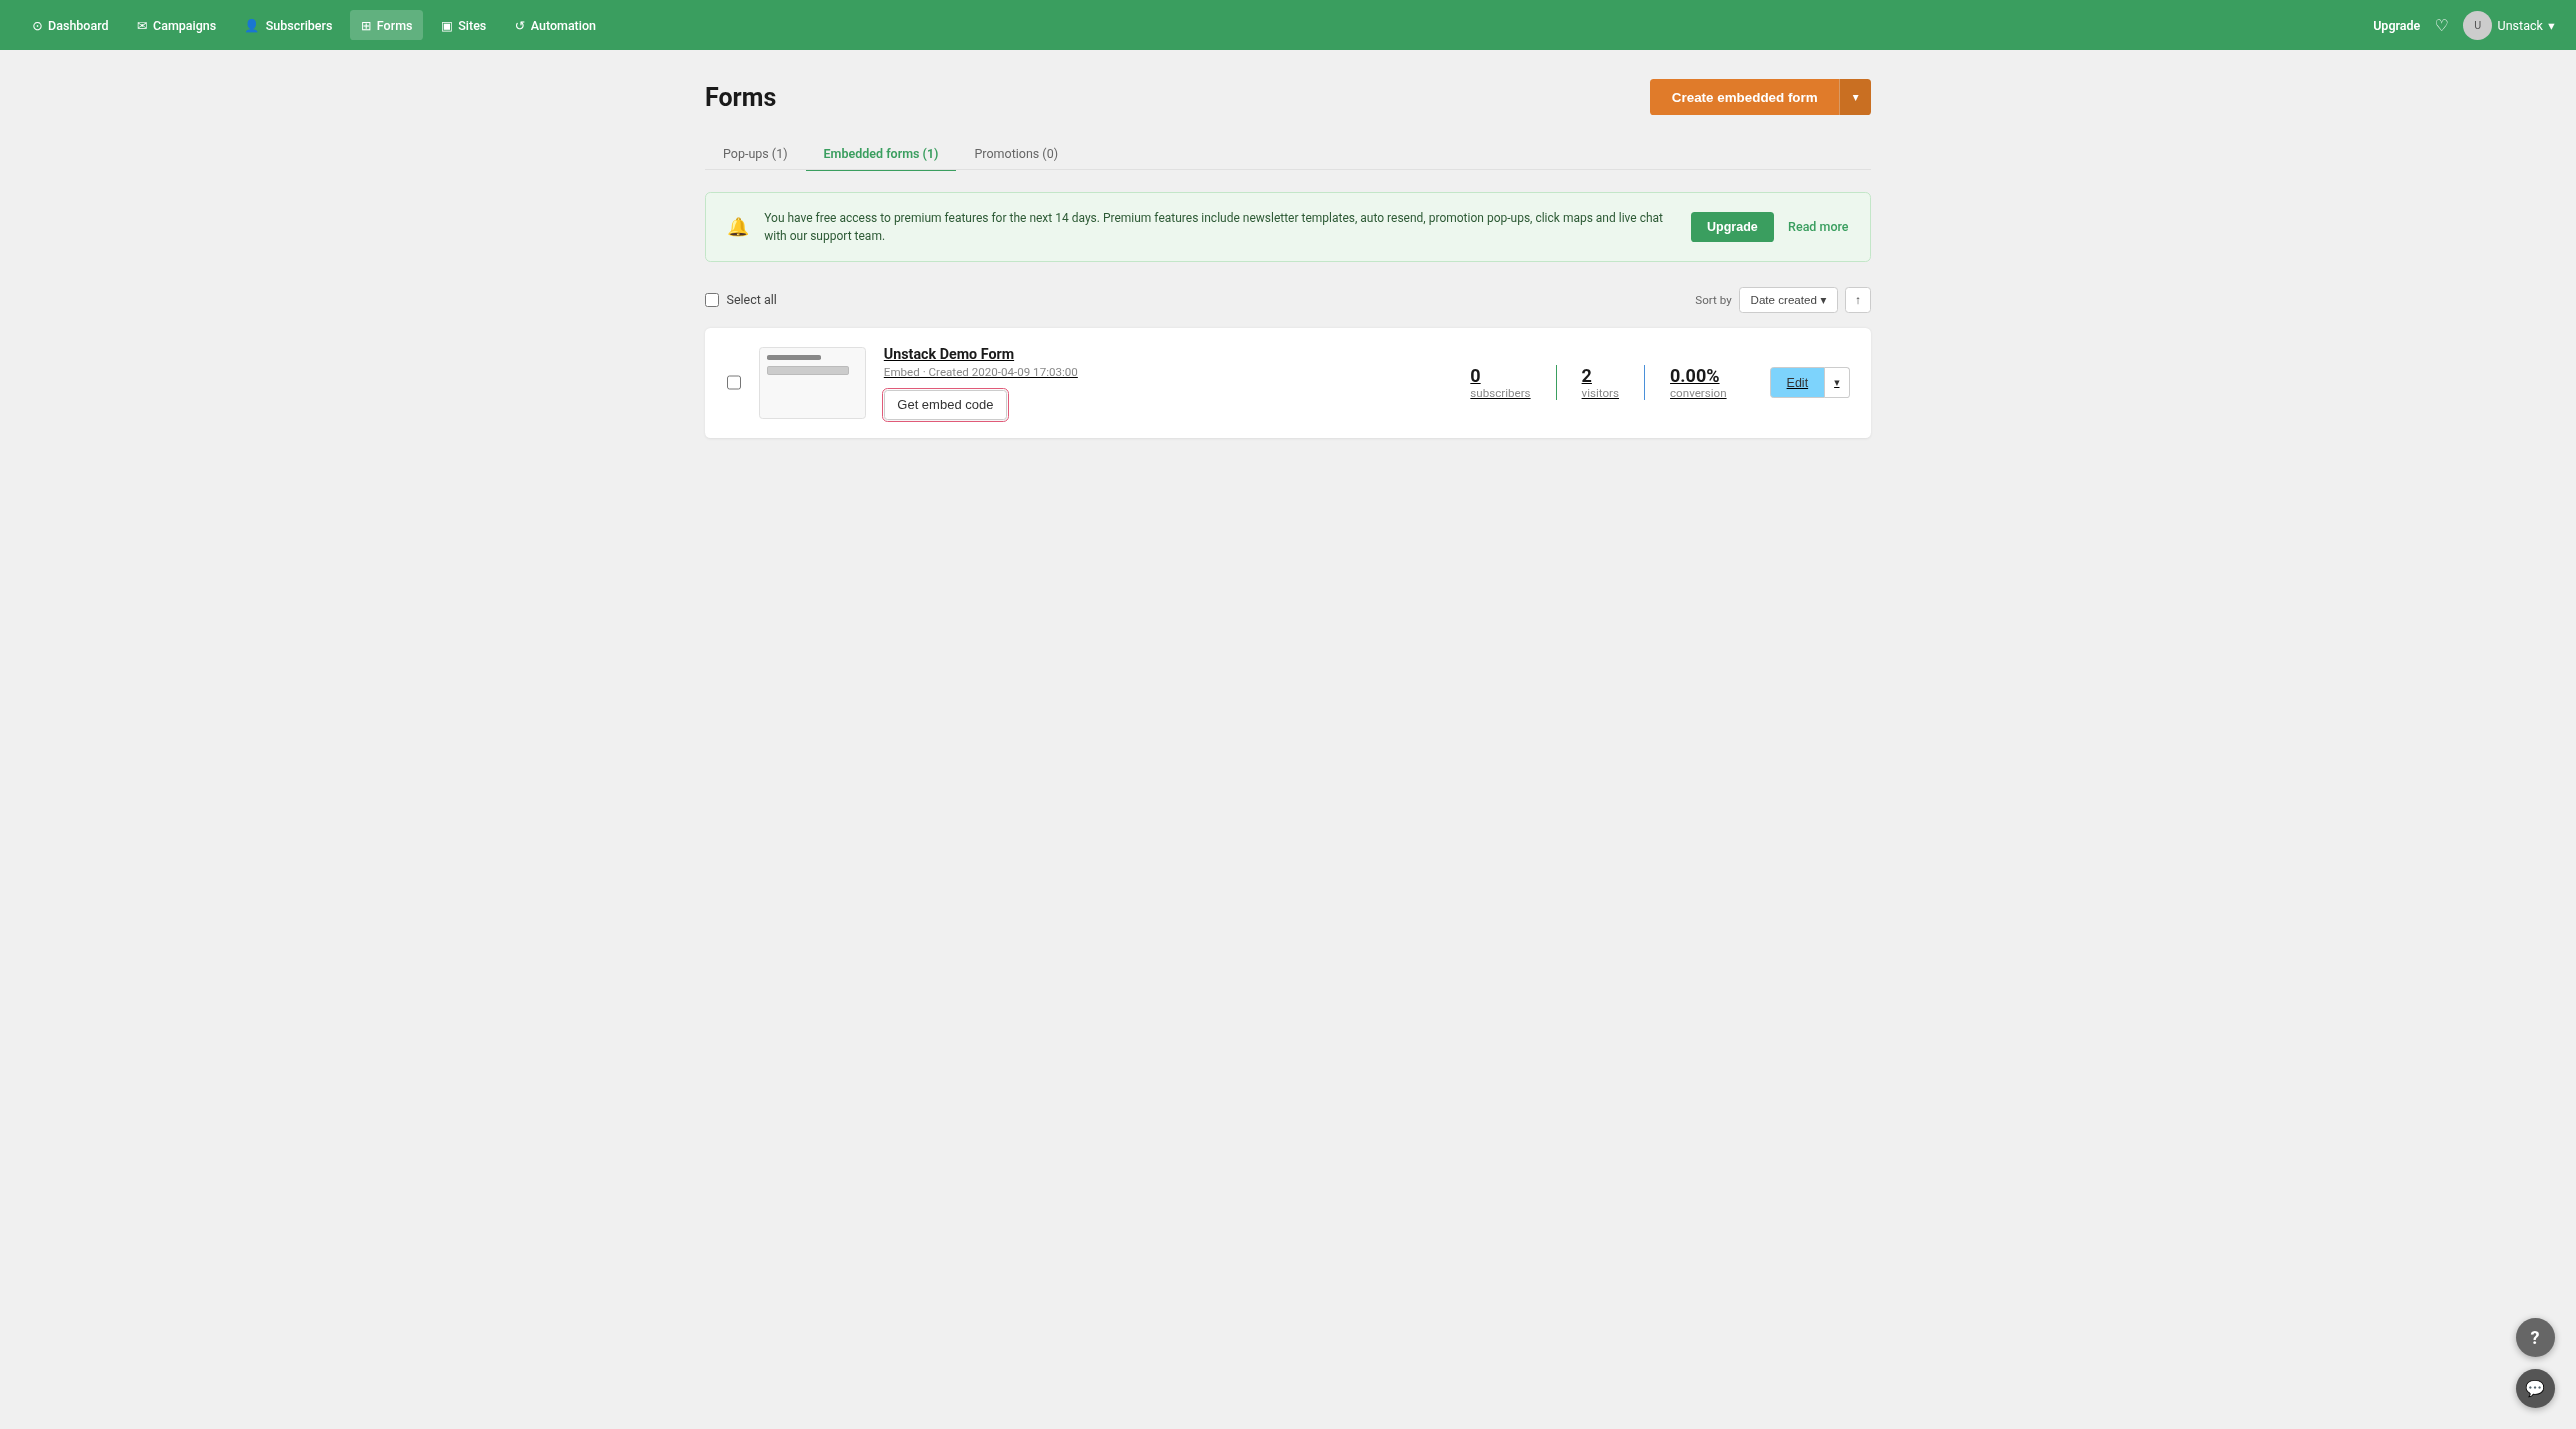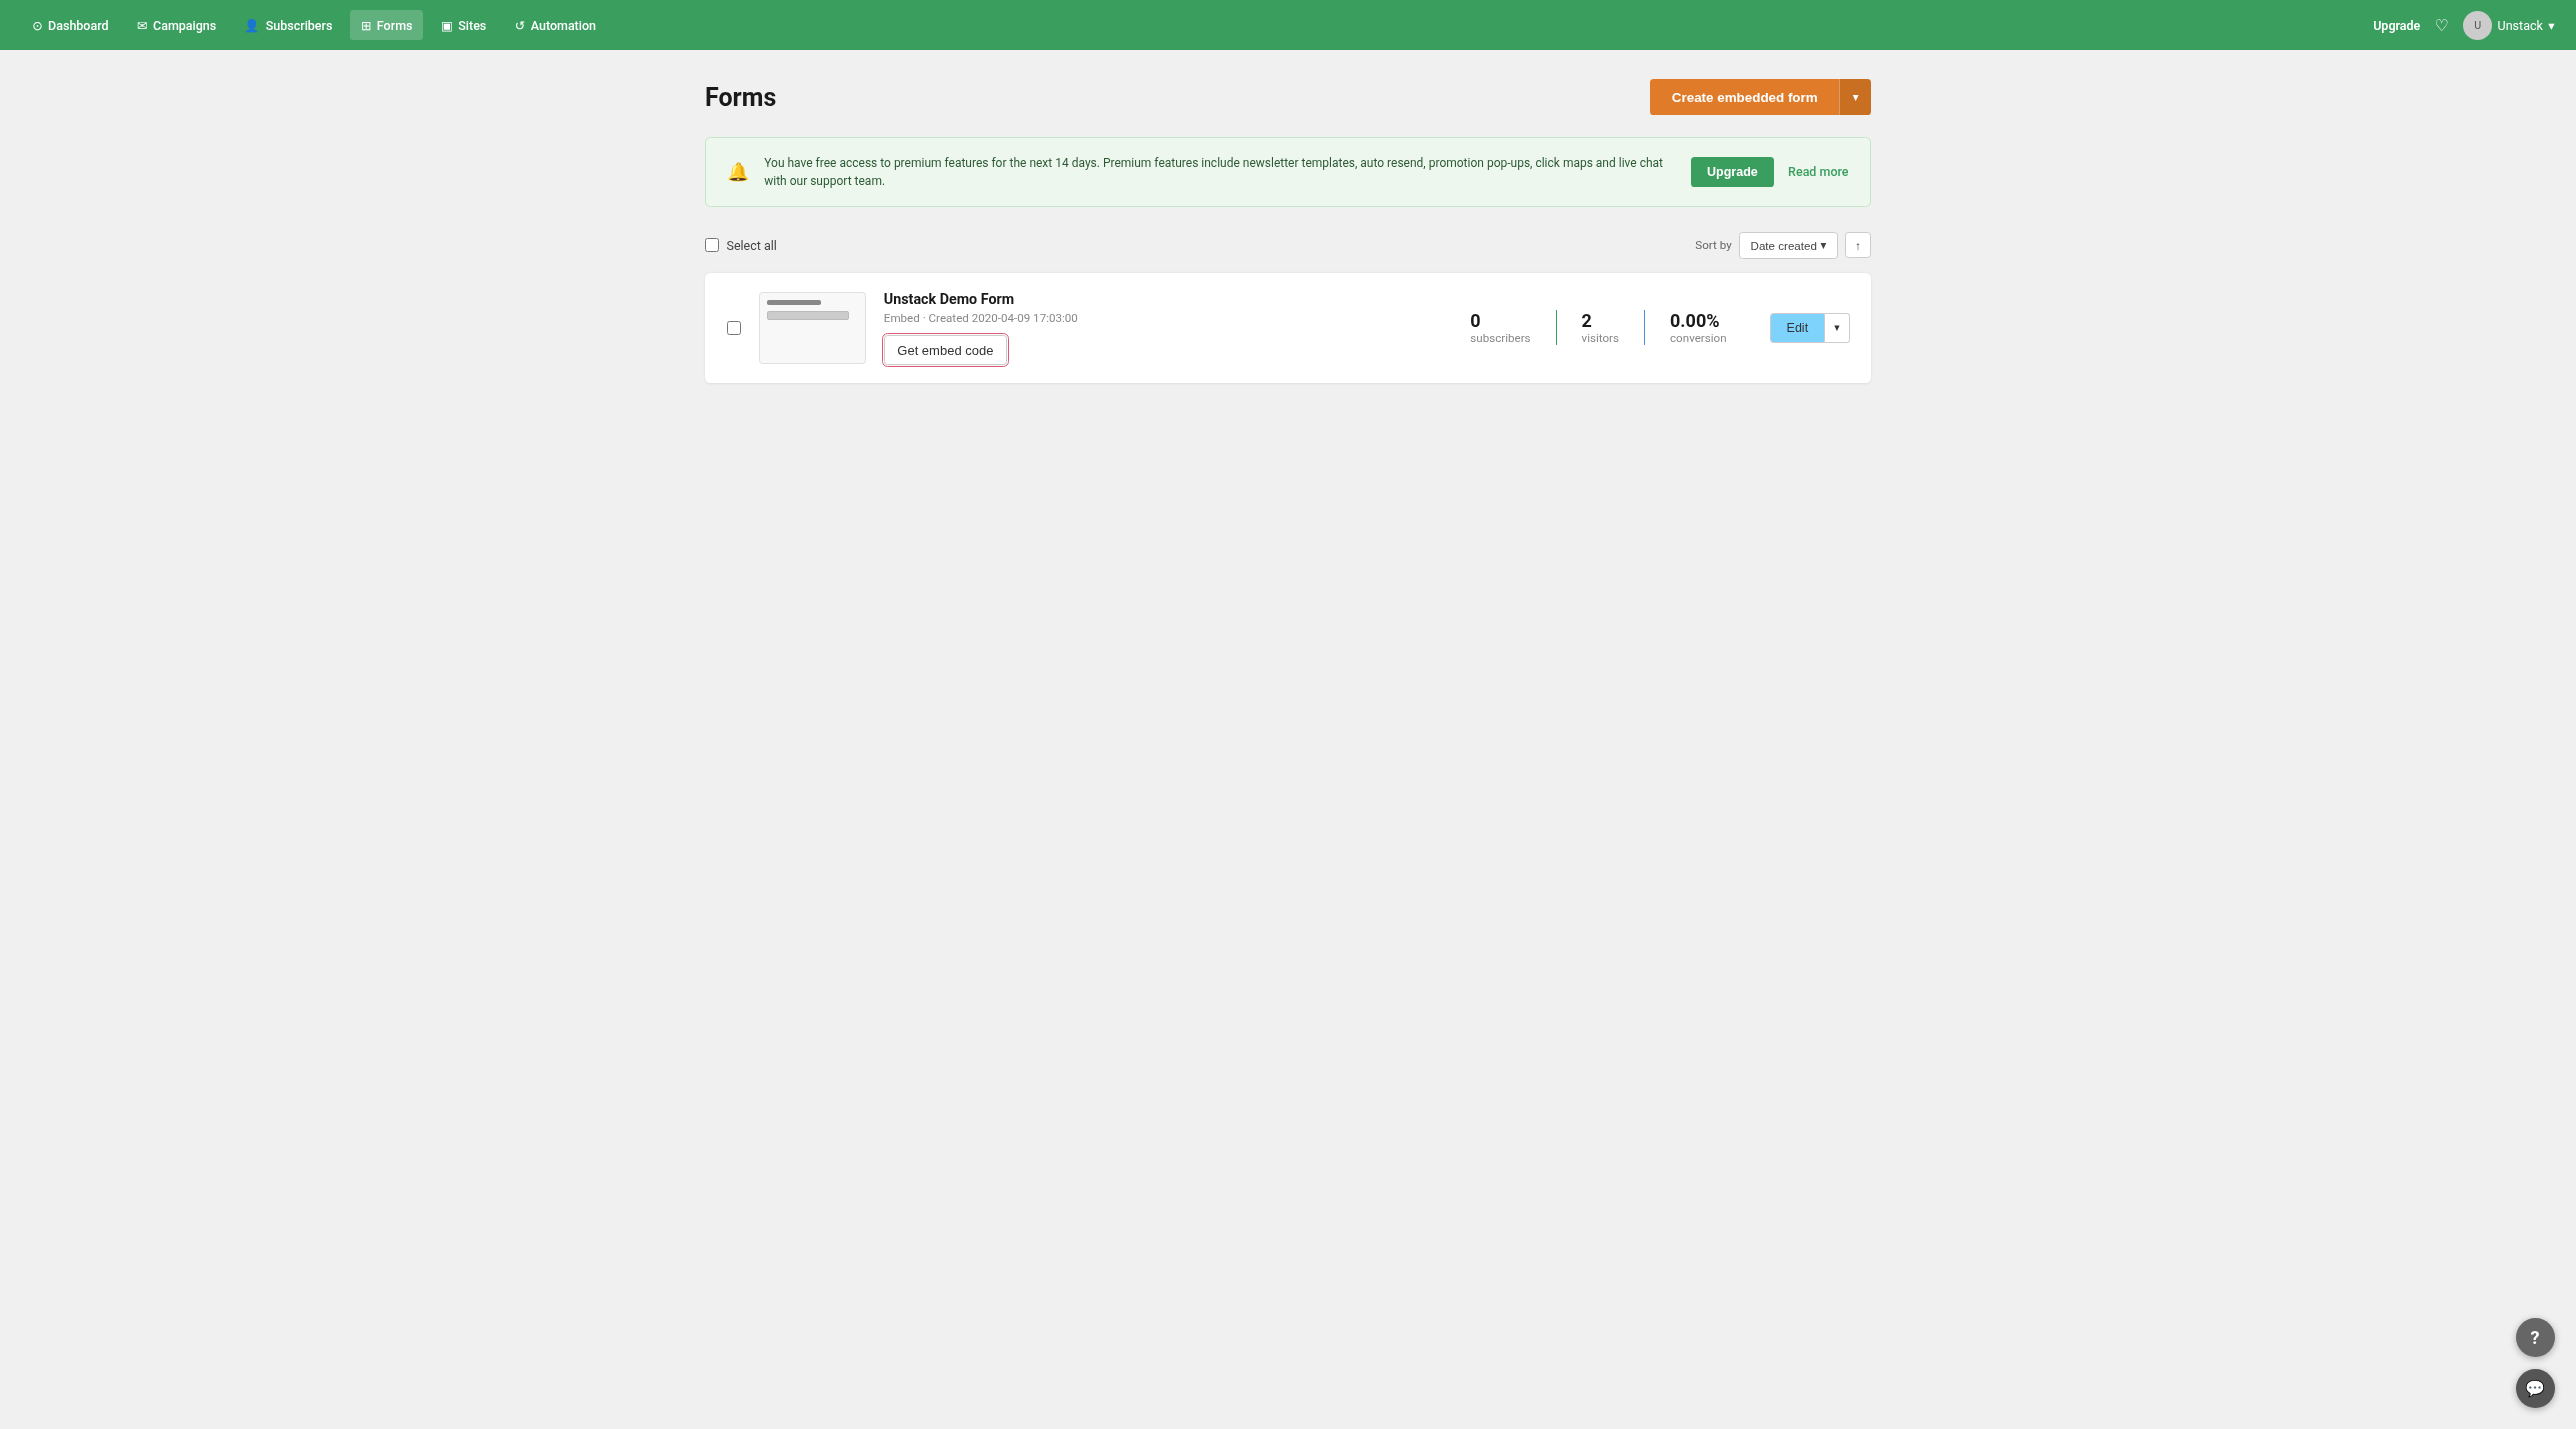--- a/index.html
+++ b/index.html
@@ -43,21 +43,21 @@
     .toolbar { display: flex; justify-content: space-between; margin-bottom: 14.3px; }
     .select-all-wrapper { display: flex; align-items: center; gap: 7.2px; }
     .select-all-checkbox { width: 14.3px; height: 14.3px; cursor: pointer; }
     .select-all-label { font-size: 12.5px; color: #444; cursor: pointer; }
     .sort-wrapper { display: flex; align-items: center; gap: 7.2px; }
     .sort-label { font-size: 11.6px; color: #666; }
     .sort-btn { display: flex; align-items: center; gap: 3.6px; background: #fff; border: 0.9px solid #ccc; border-radius: 3.6px; padding: 5.4px 10.7px; font-size: 11.6px; color: #444; cursor: pointer; }
     .sort-direction-btn { background: #fff; border: 0.9px solid #ccc; border-radius: 3.6px; padding: 5.4px 9px; font-size: 11.6px; color: #444; cursor: pointer; }
 
     
-    .form-card { background: #fff; border-radius: 5.4px; padding: 18px 21.5px; display: flex; align-items: center; gap: 18px; margin-bottom: 14.3px; box-shadow: 0 0.9px 2.7px rgba(0,0,0,0.08); }
+    .form-card { background: #fff; border-radius: 5.4px; padding: 18px 21.5px; display: flex; align-items: center; gap: 18px; margin-bottom: 14.3px; box-shadow: 0 0.9px 2.7px rgba(0,0,0,0.08); text-decoration: underline; }
     .form-card-checkbox { width: 14.3px; height: 14.3px; cursor: pointer; flex-shrink: 0; }
     .form-thumbnail { width: 107px; height: 72px; background: #f8f8f8; border: 0.9px solid #e0e0e0; border-radius: 3.6px; display: flex; flex-direction: column; align-items: flex-start; justify-content: flex-start; padding: 7.2px; flex-shrink: 0; overflow: hidden; }
     .thumb-line-title { width: 60%; height: 5.4px; background: #888; border-radius: 1.8px; margin-bottom: 5.4px; }
     .thumb-line-input { width: 90%; height: 9px; background: #ccc; border-radius: 1.8px; margin-bottom: 5.4px; border: 0.9px solid #bbb; }
     .form-info { flex: 1; }
     .form-name { font-size: 14.3px; font-weight: 700; color: #1a1a1a; margin-bottom: 3.6px; }
     .form-meta { font-size: 11.6px; color: #888; margin-bottom: 10.7px; }
     .get-embed-btn { background: #fff; border: 0.9px solid #ccc; border-radius: 3.6px; padding: 6.3px 12.5px; font-size: 13px; color: #333; cursor: pointer; box-shadow: 0 0.9px 1.8px rgba(0,0,0,0.05); outline: 1.8px solid #e05a78; outline-offset: 1.8px; }
 
     .form-stats { display: flex; align-items: center; gap: 0; }
@@ -131,20 +131,25 @@
 <div class="main">
 
   <div class="page-header">
     <h1 class="page-title">Forms</h1>
     <div class="create-btn-wrapper">
       <button class="create-btn">Create embedded form</button>
       <button class="create-btn-arrow">▾</button>
     </div>
   </div>
 
+  <div class="tabs">
+    <a class="tab">Pop-ups (1)</a>
+    <a class="tab active">Embedded forms (1)</a>
+    <a class="tab">Promotions (0)</a>
+  </div>
 
   <div class="banner">
     <span class="banner-icon">🔔</span>
     <p class="banner-text">You have free access to premium features for the next 14 days. Premium features include newsletter templates, auto resend, promotion pop-ups, click maps and live chat with our support team.</p>
     <div class="banner-actions">
       <button class="banner-upgrade-btn">Upgrade</button>
       <a class="banner-read-more">Read more</a>
     </div>
   </div>
 

